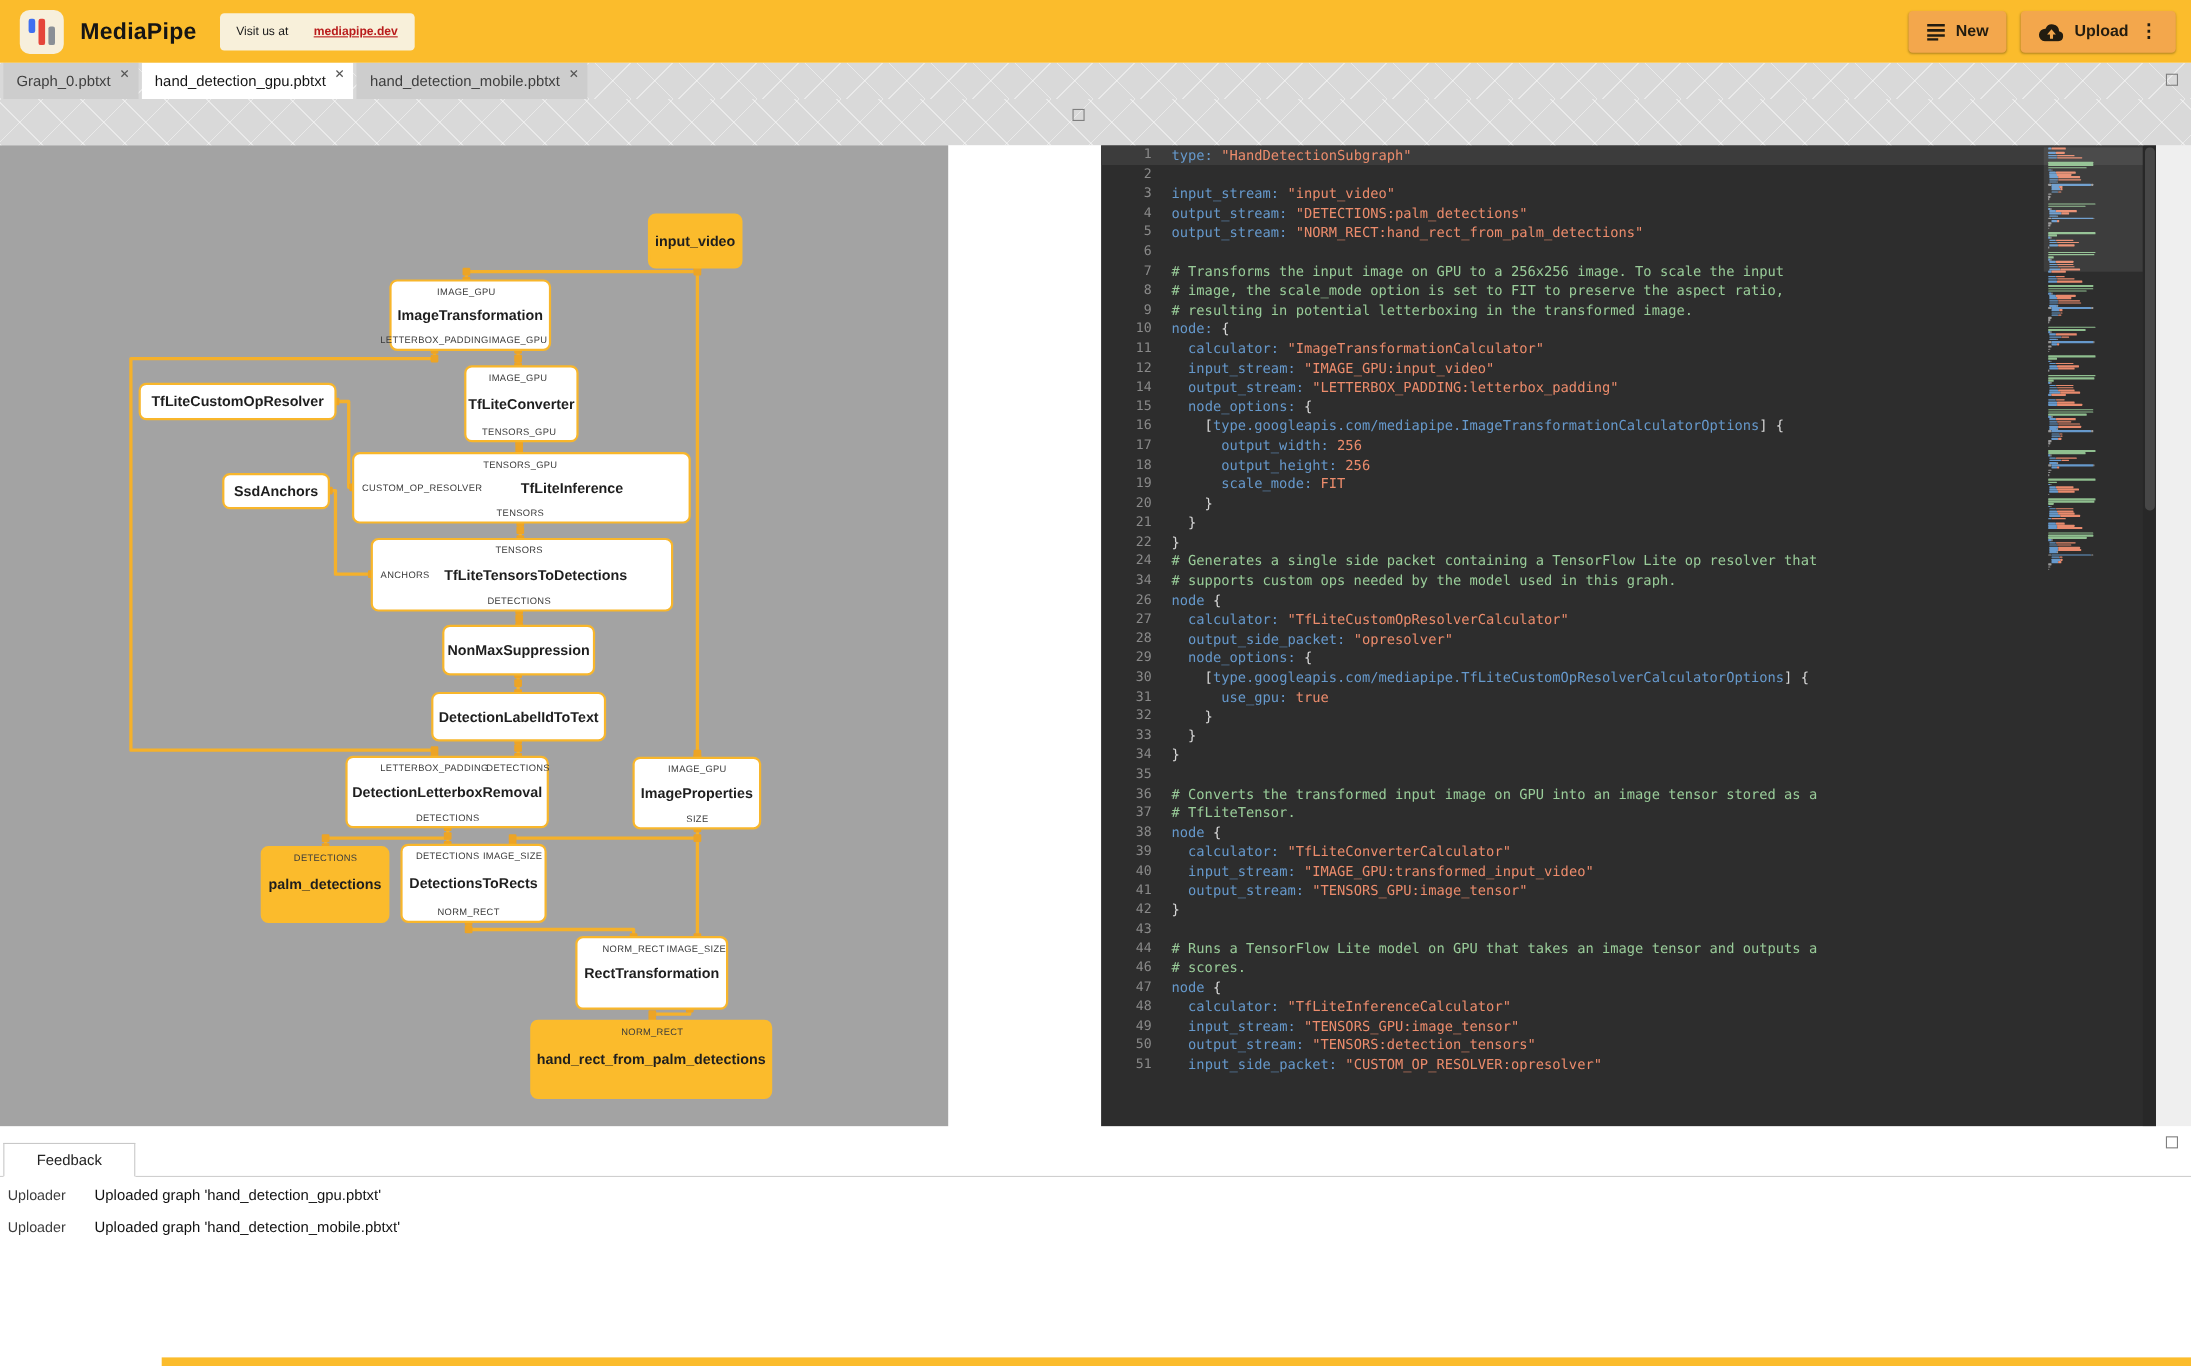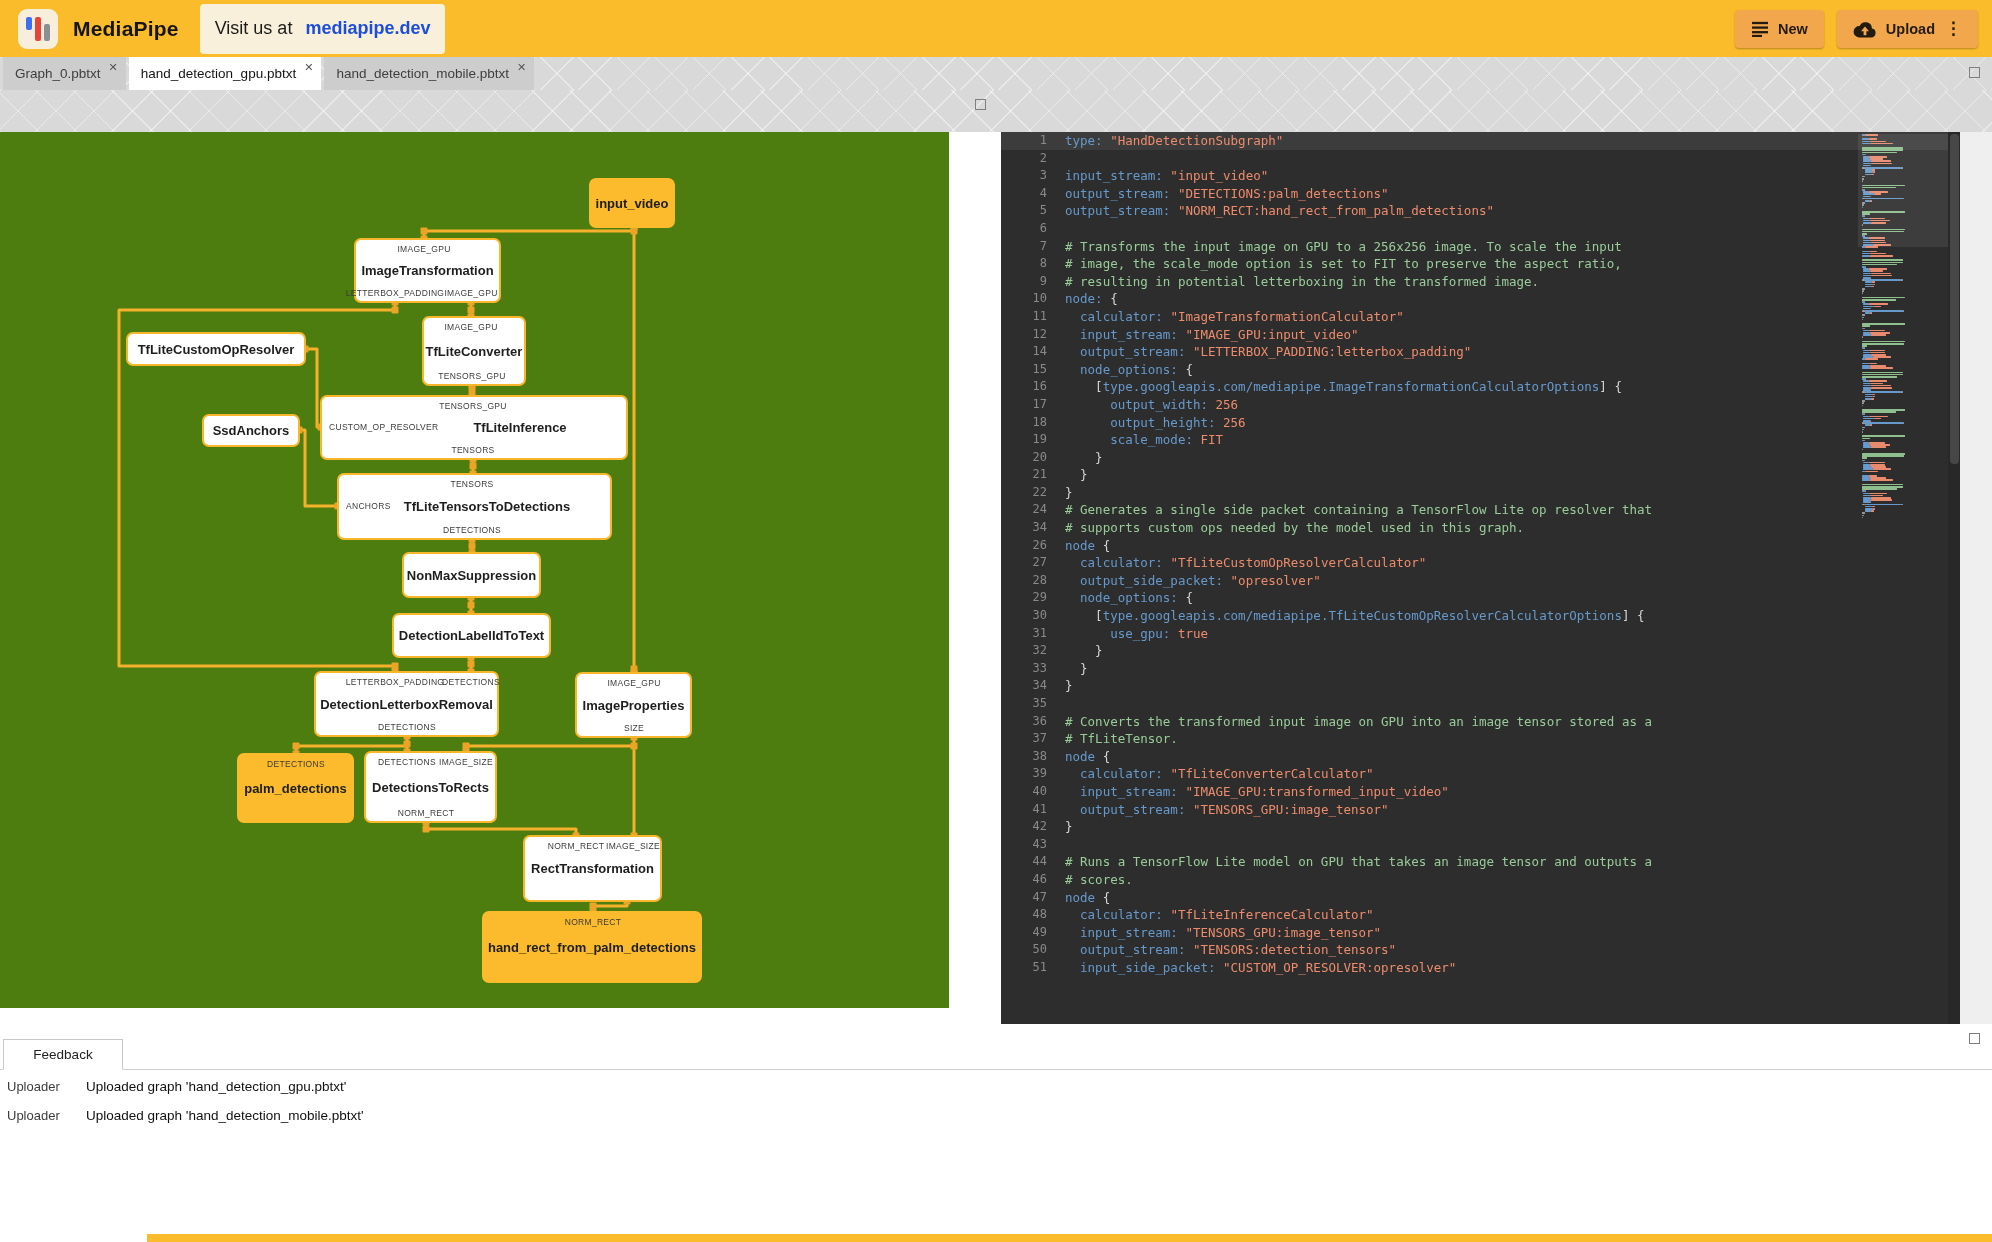--- a/index.html
+++ b/index.html
@@ -9,23 +9,23 @@
 
   
   .hdr { position:absolute; left:0; top:0; width:1992px; height:57px; background:#FBBC2C;
     display:flex; align-items:center; padding:0 14px 0 18px; z-index:30; }
   .logo { width:40px; height:40px; border-radius:9px; background:#F7EFDC; position:relative; flex:0 0 auto; }
   .logo i { position:absolute; border-radius:2px; }
   .logo .b1 { left:8px; top:8px; width:6px; height:13px; background:#3E6FF0; }
   .logo .b2 { left:17px; top:8px; width:6px; height:24px; background:#E5453A; }
   .logo .b3 { left:26px; top:15px; width:6px; height:17px; background:#8A8F96; }
   .app-name { margin-left:15px; font-size:21px; font-weight:bold; color:#151515; letter-spacing:.2px; }
-  .visit-chip { margin-left:21px; background:#F8F0DA; border-radius:4px; height:50px;
-    display:flex; align-items:center; padding:0 15px; font-size:18px; color:#1b1b1b; }
-  .visit-chip a { color:#1d4ed8; font-weight:bold; margin-left:13px; cursor:pointer; }
+  .visit-chip { margin-left:21px; background:#F8F0DA; border-radius:4px; height:34px;
+    display:flex; align-items:center; padding:0 15px; font-size:11px; color:#1b1b1b; }
+  .visit-chip a { color:#b91c1c; font-weight:bold; text-decoration:underline; margin-left:23px; cursor:pointer; }
   .hdr-spacer { flex:1; }
   .hdr-btn { height:38px; background:#F3A74C; border:none; border-radius:4px; display:flex; align-items:center;
     padding:0 16px; font-family:inherit; font-size:14.5px; font-weight:bold; color:#221c10; cursor:pointer;
     box-shadow:0 1px 2px rgba(0,0,0,.28); margin-left:13px; }
   .hdr-btn svg { margin-right:9px; }
   .dots { font-size:17px; font-weight:bold; margin-left:10px; letter-spacing:0; line-height:1; }
 
   
   .strip { position:absolute; left:0; width:1992px; background-color:#D9D9D9;
     background-image:
@@ -39,21 +39,21 @@
   .panel-strip { top:90px; height:42px; z-index:10; }
   .ptab { position:absolute; top:0; height:42px; background:#fff; display:flex; align-items:center;
     font-size:14.5px; color:#2d2d2d; cursor:pointer; }
   .ptab-graph { left:0; width:95px; padding-left:15px; }
   .ptab-editor { left:1001px; width:113px; padding-left:14px; }
   .ptab-editor svg { margin-left:10px; }
   .expand-icon { position:absolute; width:11px; height:11px; border:1.5px solid #7f7f7f; background:transparent;
     cursor:pointer; z-index:25; }
 
   
-  .graph-panel { position:absolute; left:0; top:116px; width:949px; height:892px; background:#4d7c0f; z-index:5; }
+  .graph-panel { position:absolute; left:0; top:132px; width:862px; height:892px; background:#a3a3a3; z-index:5; }
   .graph-panel svg text { font-family:"Liberation Sans", sans-serif; }
   .n-title { font-size:13px; font-weight:bold; fill:#1e1e1e; }
   .n-port { font-size:8.5px; fill:#3b3b3b; letter-spacing:.3px; }
 
   
   .editor { position:absolute; left:1001px; top:132px; width:959px; height:892px; background:#2D2D2D;
     overflow:hidden; z-index:5; font-family:"DejaVu Sans Mono", monospace; }
   .cline { display:flex; height:17.6px; line-height:17.6px; font-size:12.5px; white-space:pre; }
   .cline.hl { background:#3c3c3c; }
   .lnum { flex:0 0 46px; text-align:right; color:#8a8a8a; font-size:12px; }

